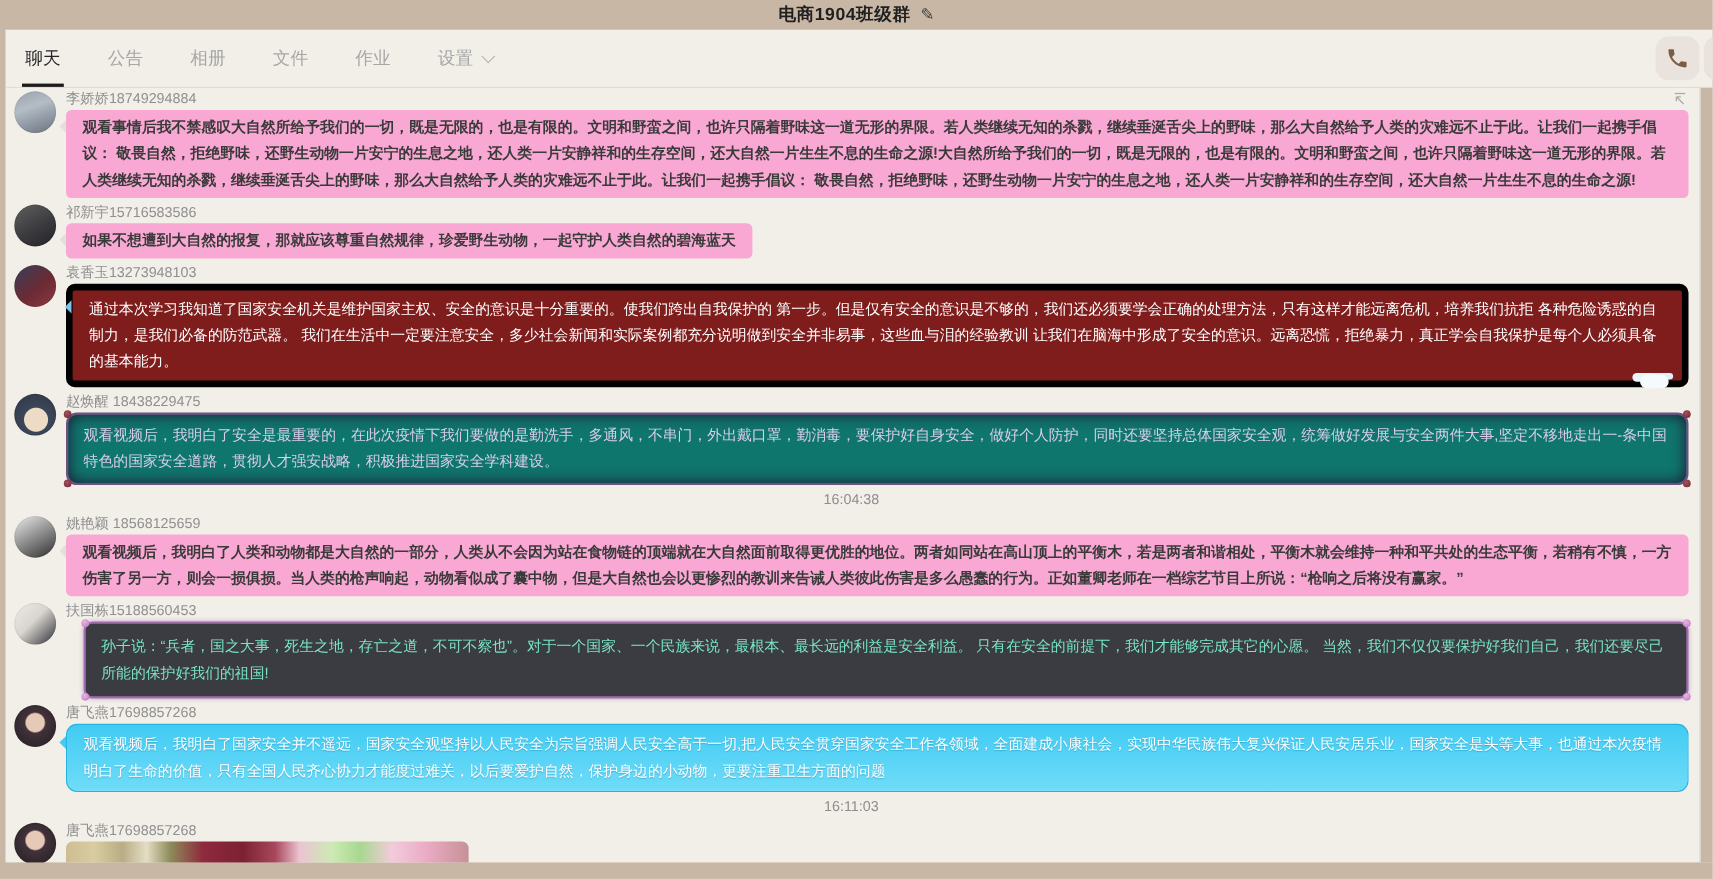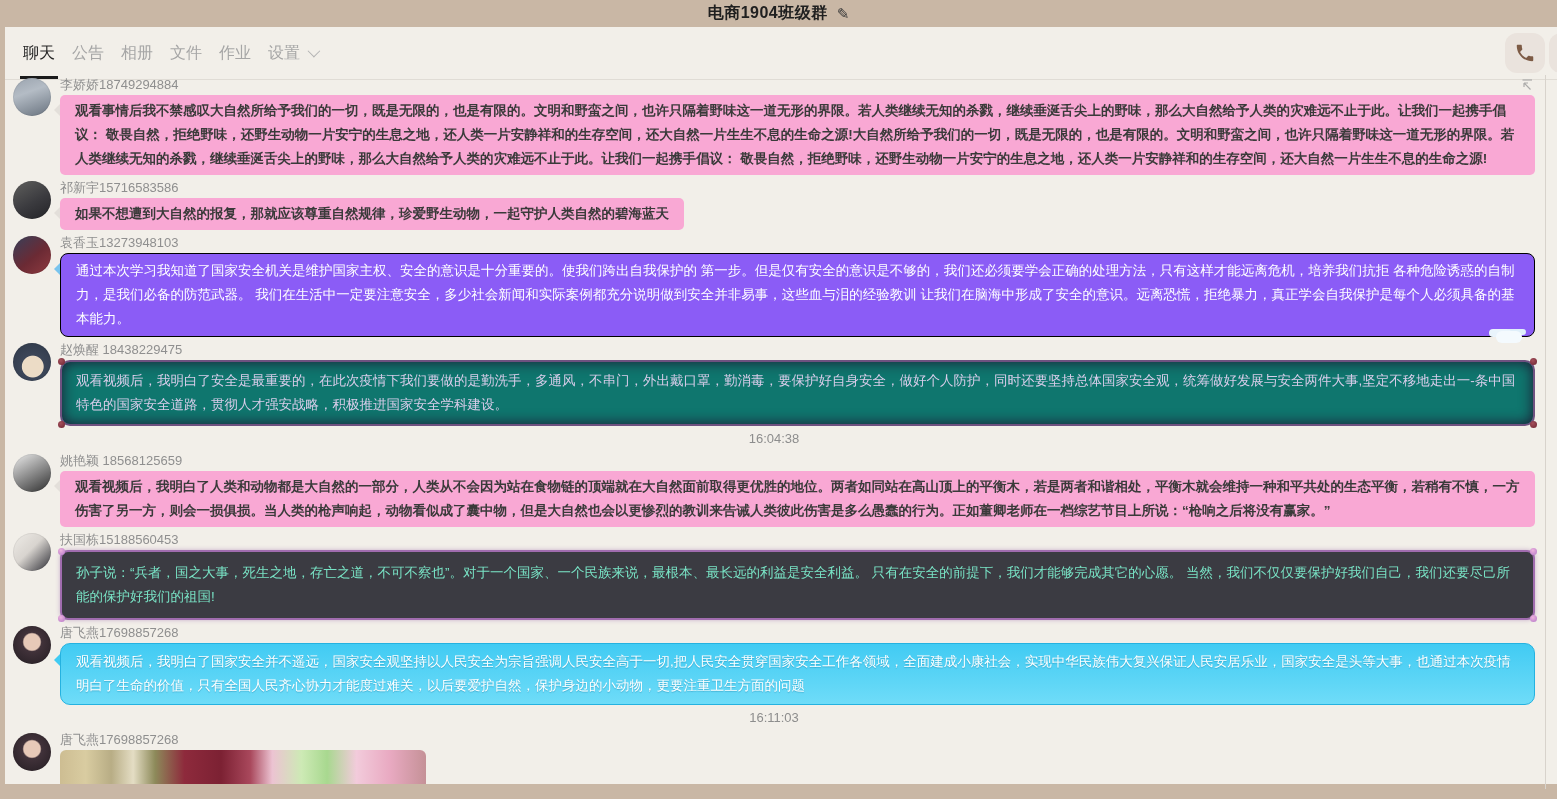--- a/index.html
+++ b/index.html
@@ -8,59 +8,59 @@
     background:#c9b7a5;
     font-family:"Liberation Sans","DejaVu Sans",sans-serif;
     -webkit-font-smoothing:antialiased;
   }
   
   .titlebar{height:27px;display:flex;align-items:center;justify-content:center;gap:9px;}
   .title{font-size:16px;font-weight:600;color:#202020;letter-spacing:.5px;}
   .edit{font-size:15px;color:#3a3a3a;cursor:pointer;line-height:1;}
   
   .panel{margin-left:5px;height:757px;background:#f2efe9;display:flex;flex-direction:column;}
-  .tabbar{height:52px;flex:none;position:relative;display:flex;align-items:stretch;padding-left:17px;gap:15px;border-bottom:1px solid #e0dcd5;}
+  .tabbar{height:52px;flex:none;position:relative;display:flex;align-items:stretch;padding-left:17px;gap:41px;border-bottom:1px solid #e0dcd5;}
   .tab{font-size:16px;color:#a6a6a6;display:flex;align-items:center;position:relative;cursor:pointer;padding:0 1px;}
   .tab.active{color:#262626;}
   .tab.active::after{content:'';position:absolute;left:-2px;right:-2px;bottom:0;height:3px;background:#1b1b1b;}
   .chev{width:8px;height:8px;border-right:1.5px solid #b3b3b3;border-bottom:1.5px solid #b3b3b3;transform:rotate(45deg) translateY(-2px);margin-left:8px;margin-top:-2px;}
   .round-btn{position:absolute;top:6px;width:40px;height:40px;border-radius:12px;background:#eae3dd;display:flex;align-items:center;justify-content:center;cursor:pointer;}
   .phone-btn{right:12px;}
   .side-btn{right:-32px;}
   
-  .chat-row{flex:1;display:flex;min-height:0;align-items:center;}
+  .chat-row{flex:1;display:flex;min-height:0;}
   .chat{flex:1;min-width:0;position:relative;border-right:1px solid #d8d3cc;overflow:hidden;padding:2px 10px 0 8px;}
   .right-strip{width:11px;flex:none;background:#c9b7a5;}
   .collapse{position:absolute;top:2px;right:10px;cursor:pointer;opacity:.8;}
   
   .msg-row{display:flex;margin-bottom:5px;}
   .avatar{width:38px;height:38px;border-radius:50%;margin:1px 9px 0 0;flex:none;cursor:pointer;box-shadow:0 0 0 1px rgba(0,0,0,.06) inset;}
   .a1{background:linear-gradient(160deg,#9aa3ae 0%,#b4bcc5 38%,#68727e 100%);}
   .a2{background:linear-gradient(150deg,#60605e 0%,#3b3b3f 55%,#232327 100%);}
   .a3{background:linear-gradient(140deg,#37405a 0%,#6b2a34 55%,#8e3a40 100%);}
   .a4{background:radial-gradient(circle at 52% 62%,#ecdcc6 0%,#ecdcc6 34%,#3c4658 37%,#2e3747 100%);}
   .a5{background:linear-gradient(150deg,#ededed 0%,#9c9c9c 42%,#2d2d2d 100%);}
   .a6{background:linear-gradient(135deg,#efece7 0%,#d8d4cf 45%,#2c2c34 100%);}
   .a7{background:radial-gradient(circle at 50% 42%,#e7c9b8 0%,#e7c9b8 28%,#41323a 33%,#241d22 100%);}
   .msg-body{flex:1;min-width:0;}
   .sender{font-size:13px;line-height:15px;color:#8f8f8f;margin-bottom:3px;}
   .bubble{position:relative;display:inline-block;max-width:100%;box-sizing:border-box;
     font-size:13.5px;line-height:24px;border-radius:5px;padding:4px 15px;word-break:break-all;}
   .bubble.gray{background:#f9a8d4;color:#3a3a3a;font-weight:bold;}
   .bubble.gray::before{content:'';position:absolute;left:-6px;top:9px;width:0;height:0;
     border:6px solid transparent;border-left:0;border-right-color:#e3dfda;}
-  .bubble.blue{background:#8b5cf6;border:1px solid #000000;color:#ffffff;border-radius:8px;padding:5px 15px;}
+  .bubble.blue{background:#7f1d1d;border:6px solid #000000;color:#ffffff;border-radius:8px;padding:5px 15px;}
   .bubble.blue::before{content:'';position:absolute;left:-7px;top:9px;width:0;height:0;
     border:6px solid transparent;border-left:0;border-right-color:#79c4ee;}
   .cloud{position:absolute;right:12px;bottom:-7px;width:26px;height:12px;background:#f4fafe;border-radius:10px;
     box-shadow:-9px -4px 0 -2px #e9f4fc,7px -5px 0 -3px #dfeffa;}
   .bubble.purple{background:#0f766e;border:2px solid #6f5180;color:#d9cdea;border-radius:10px;padding:7px 14px;
     box-shadow:inset 0 0 14px #1f1630;}
   .bubble.charcoal{background:#3b3b42;border:2px solid #a06cae;color:#79e4c6;border-radius:8px;padding:9px 14px;
-    box-shadow:0 0 4px rgba(160,108,174,.5);}
+    box-shadow:0 0 4px rgba(160,108,174,.5);margin-left:16px;}
   .bubble.cyan{background:linear-gradient(180deg,#41cbf3 0%,#6fdcf8 100%);border:1px solid #25b2e0;color:#ffffff;
     border-radius:10px;padding:6px 15px;text-shadow:0 1px 1px rgba(0,100,140,.35);}
   .bubble.cyan::before{content:'';position:absolute;left:-7px;top:10px;width:0;height:0;
     border:6px solid transparent;border-left:0;border-right-color:#41cbf3;}
   .dot{position:absolute;width:7px;height:7px;border-radius:50%;}
   .dot.tl{left:-4px;top:-4px;} .dot.tr{right:-4px;top:-4px;}
   .dot.bl{left:-4px;bottom:-4px;} .dot.br{right:-4px;bottom:-4px;}
   .purple .dot{background:radial-gradient(circle at 40% 35%,#a4505c,#6e2430);}
   .charcoal .dot{background:radial-gradient(circle at 40% 35%,#eeb2de,#b478c8);}
   .time-row{text-align:center;font-size:13px;color:#8d8d8d;margin:2px 0 7px;}

